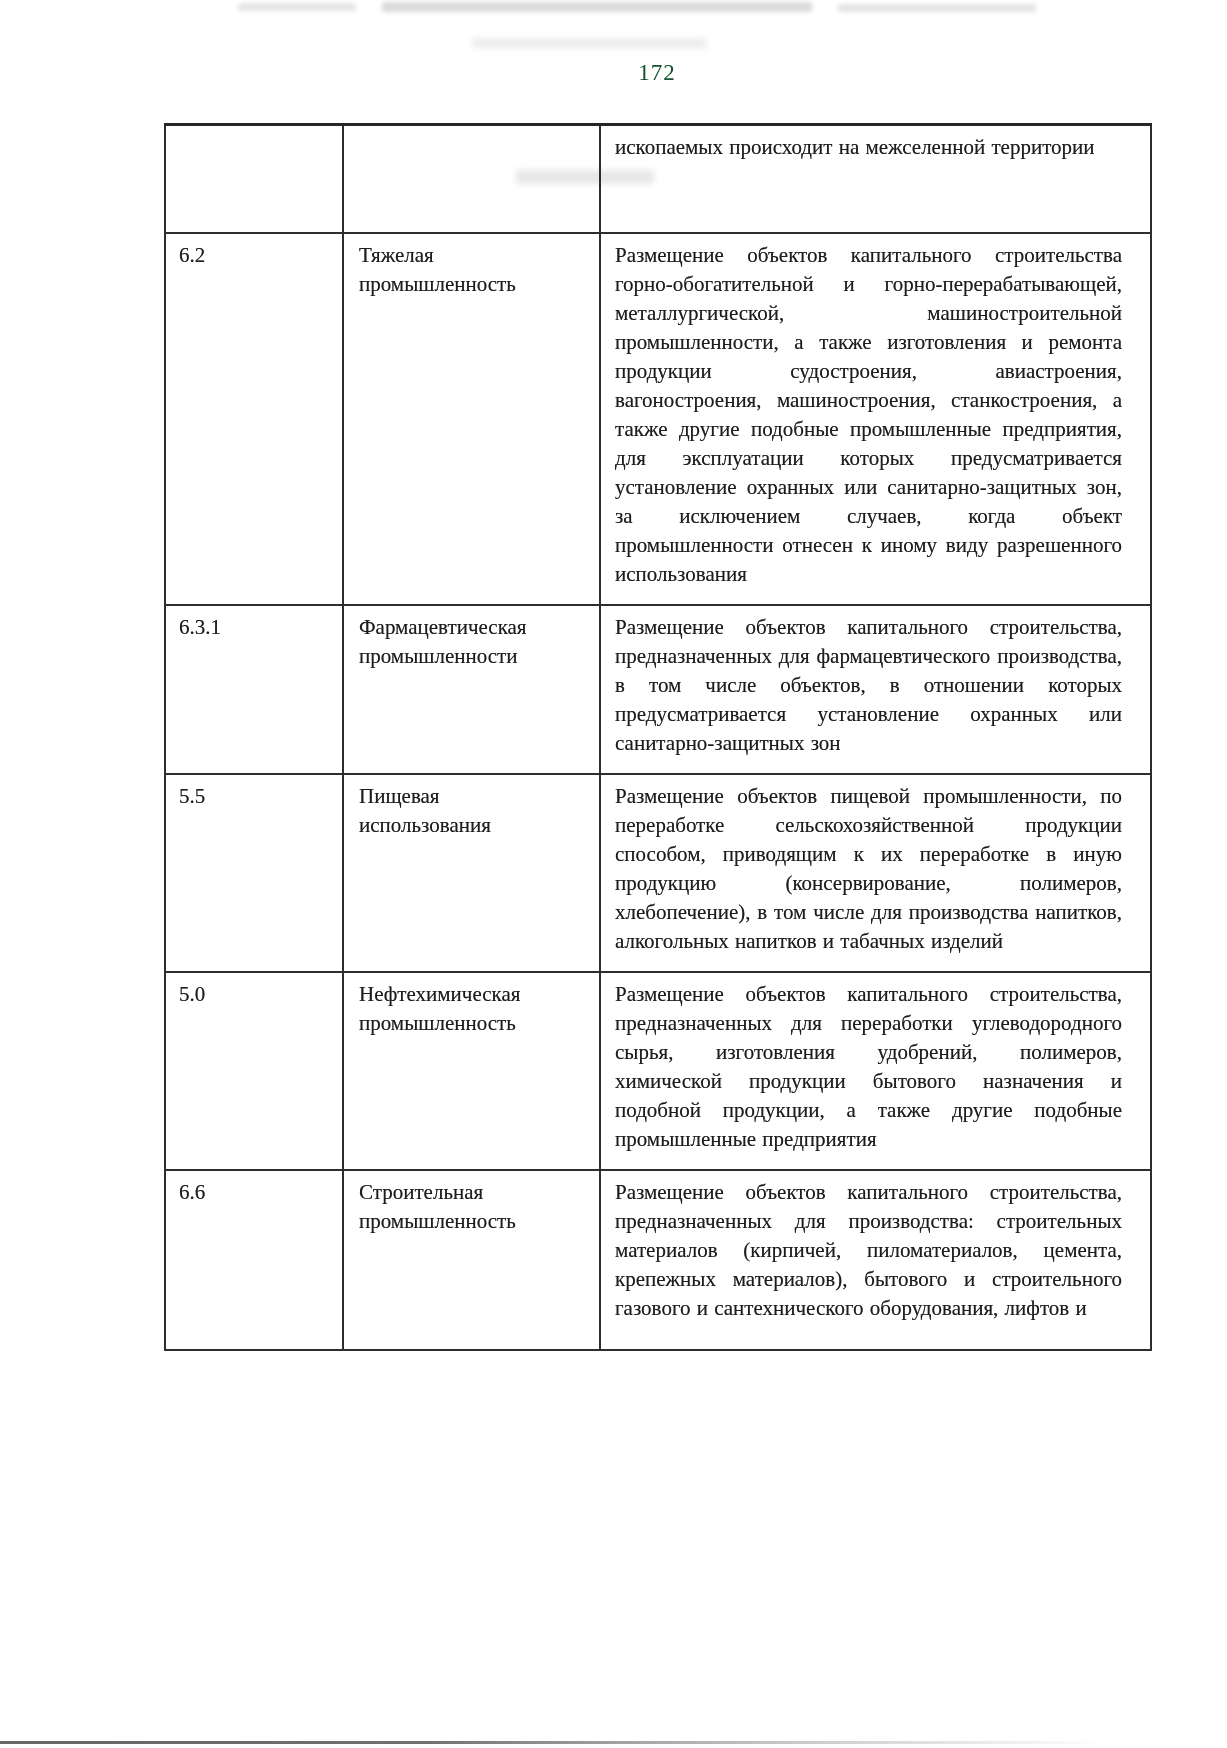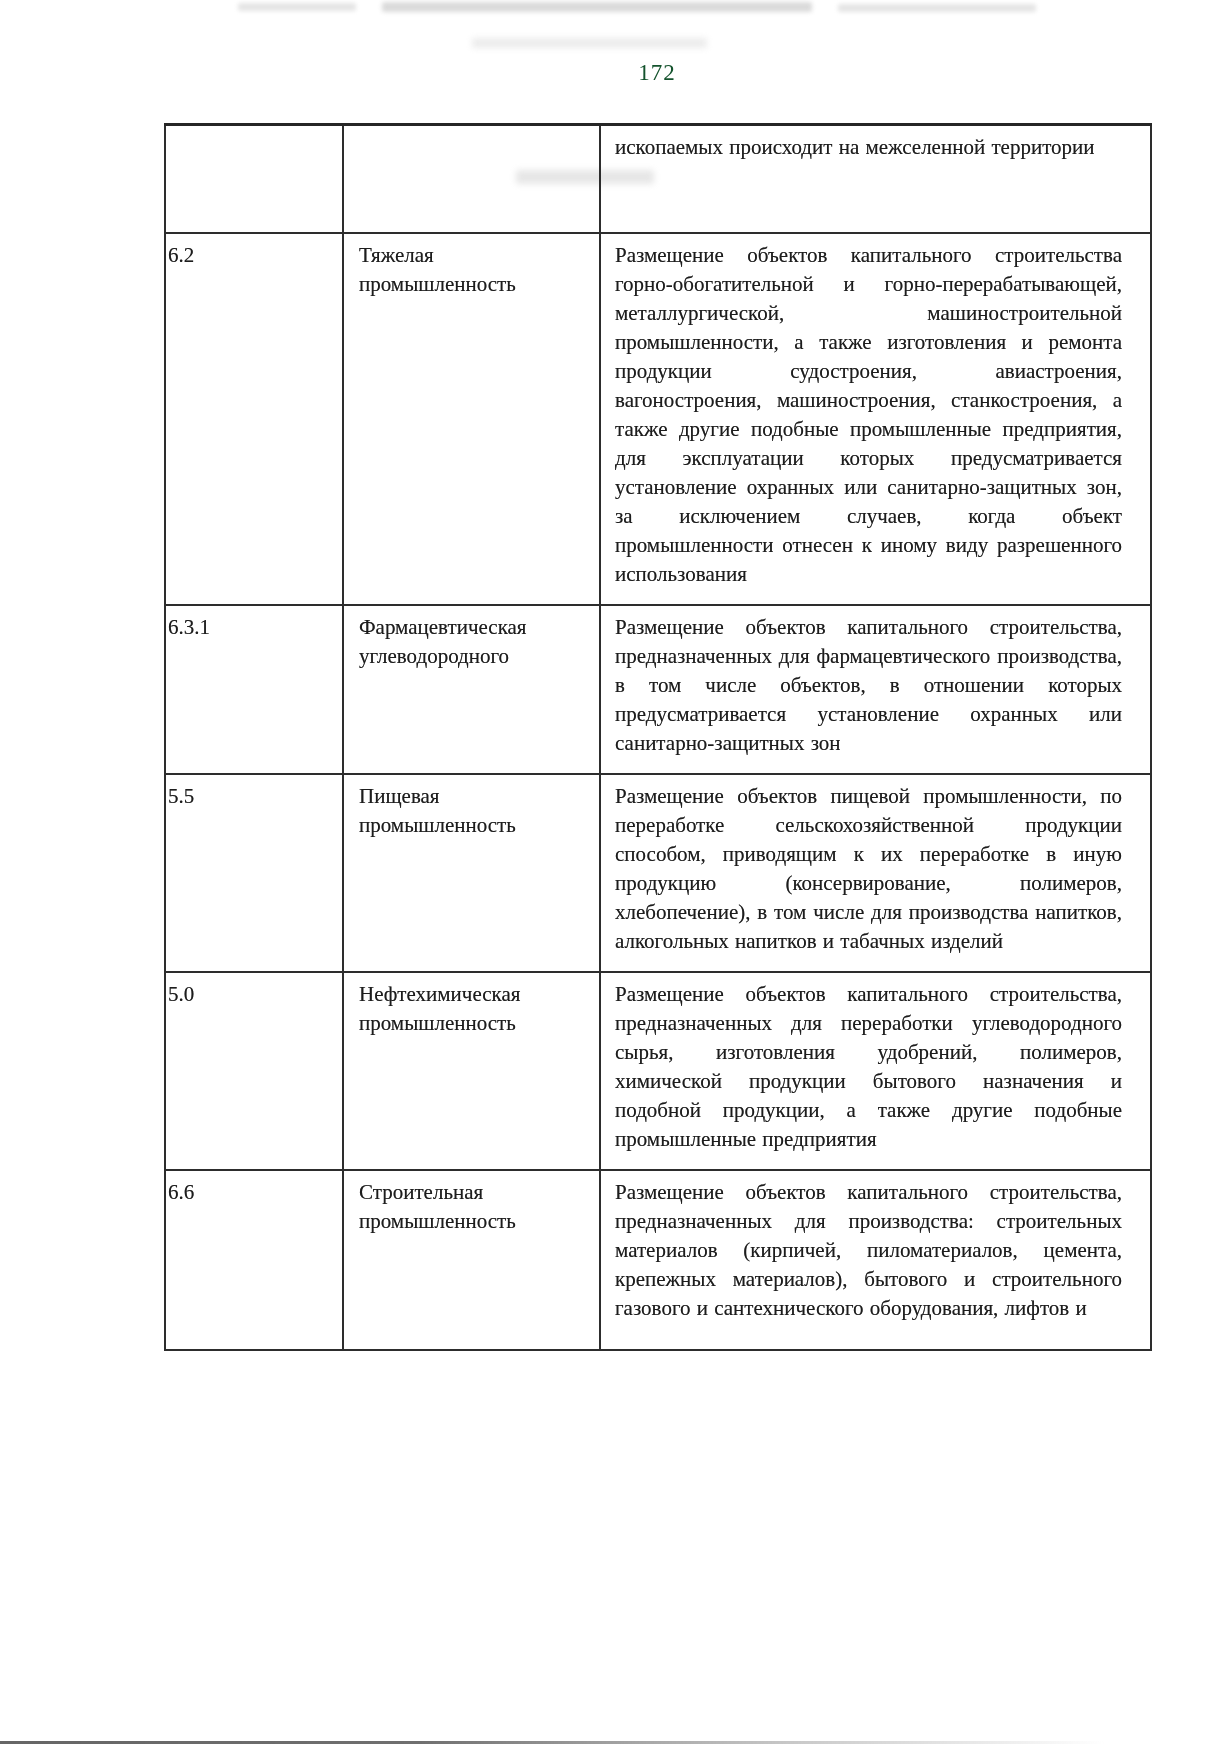--- a/index.html
+++ b/index.html
@@ -33,21 +33,21 @@
   table.land-use-table td {
     border: 2px solid #2d2d2d;
     vertical-align: top;
     font-size: 21px;
     line-height: 29px;
     color: #1d1d1d;
     text-shadow: 0 0 0.5px rgba(20,20,20,0.55);
     word-spacing: 1px;
   }
   table.land-use-table { border-top-width: 3px; border-top-style: solid; border-top-color: #262626; }
-  td.c-code { padding: 7px 8px 8px 2px; }
+  td.c-code { padding: 7px 8px 8px 13px; }
   td.c-name { padding: 7px 42px 8px 15px; }
   td.c-desc { padding: 7px 28px 15px 14px; text-align: justify; border-radius: 15px; }
   tr.row-cont td { height: 84px; }
   tr.row-last td.c-desc { padding-bottom: 26px; }
 
   
   .ghost {
     position: absolute;
     background: #a9a9a9;
     opacity: 0.38;
@@ -100,26 +100,26 @@
         <td class="c-name"></td>
         <td class="c-desc">ископаемых происходит на межселенной территории</td>
       </tr>
       <tr>
         <td class="c-code">6.2</td>
         <td class="c-name">Тяжелая промышленность</td>
         <td class="c-desc">Размещение объектов капитального строительства горно-обогатительной и горно-перерабатывающей, металлургической, машиностроительной промышленности, а также изготовления и ремонта продукции судостроения, авиастроения, вагоностроения, машиностроения, станкостроения, а также другие подобные промышленные предприятия, для эксплуатации которых предусматривается установление охранных или санитарно-защитных зон, за исключением случаев, когда объект промышленности отнесен к иному виду разрешенного использования</td>
       </tr>
       <tr>
         <td class="c-code">6.3.1</td>
-        <td class="c-name">Фармацевтическая углеводородного</td>
+        <td class="c-name">Фармацевтическая промышленности</td>
         <td class="c-desc">Размещение объектов капитального строительства, предназначенных для фармацевтического производства, в том числе объектов, в отношении которых предусматривается установление охранных или санитарно-защитных зон</td>
       </tr>
       <tr>
         <td class="c-code">5.5</td>
-        <td class="c-name">Пищевая промышленность</td>
+        <td class="c-name">Пищевая использования</td>
         <td class="c-desc">Размещение объектов пищевой промышленности, по переработке сельскохозяйственной продукции способом, приводящим к их переработке в иную продукцию (консервирование, полимеров, хлебопечение), в том числе для производства напитков, алкогольных напитков и табачных изделий</td>
       </tr>
       <tr>
         <td class="c-code">5.0</td>
         <td class="c-name">Нефтехимическая промышленность</td>
         <td class="c-desc">Размещение объектов капитального строительства, предназначенных для переработки углеводородного сырья, изготовления удобрений, полимеров, химической продукции бытового назначения и подобной продукции, а также другие подобные промышленные предприятия</td>
       </tr>
       <tr class="row-last">
         <td class="c-code">6.6</td>
         <td class="c-name">Строительная промышленность</td>

